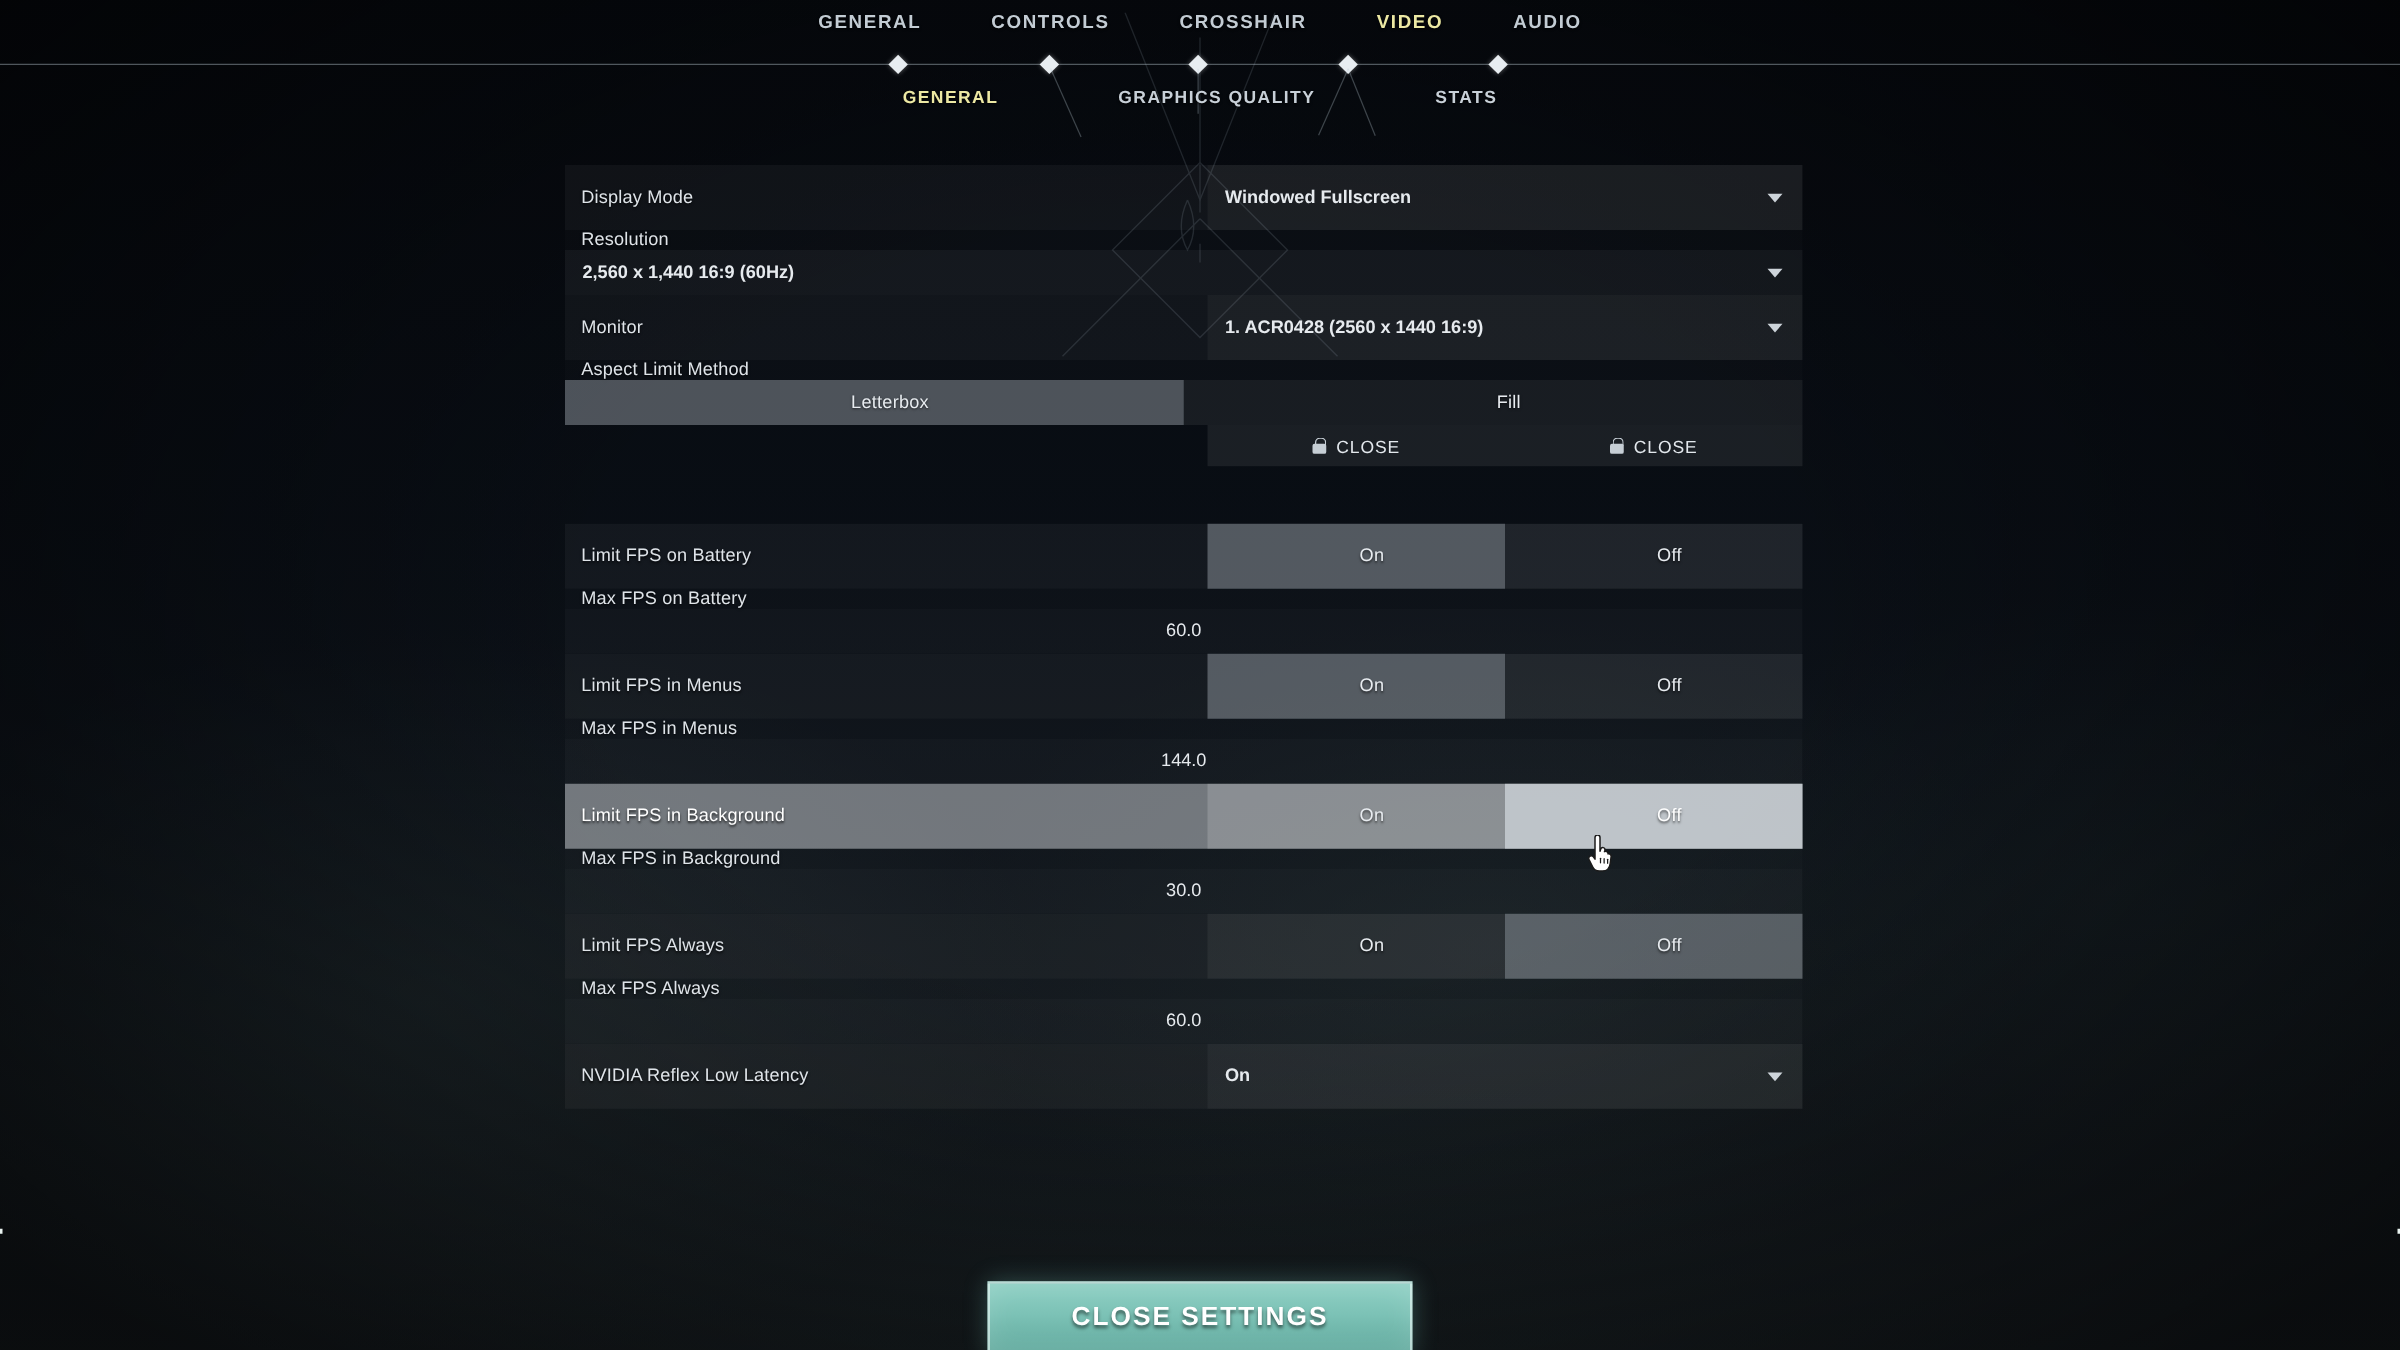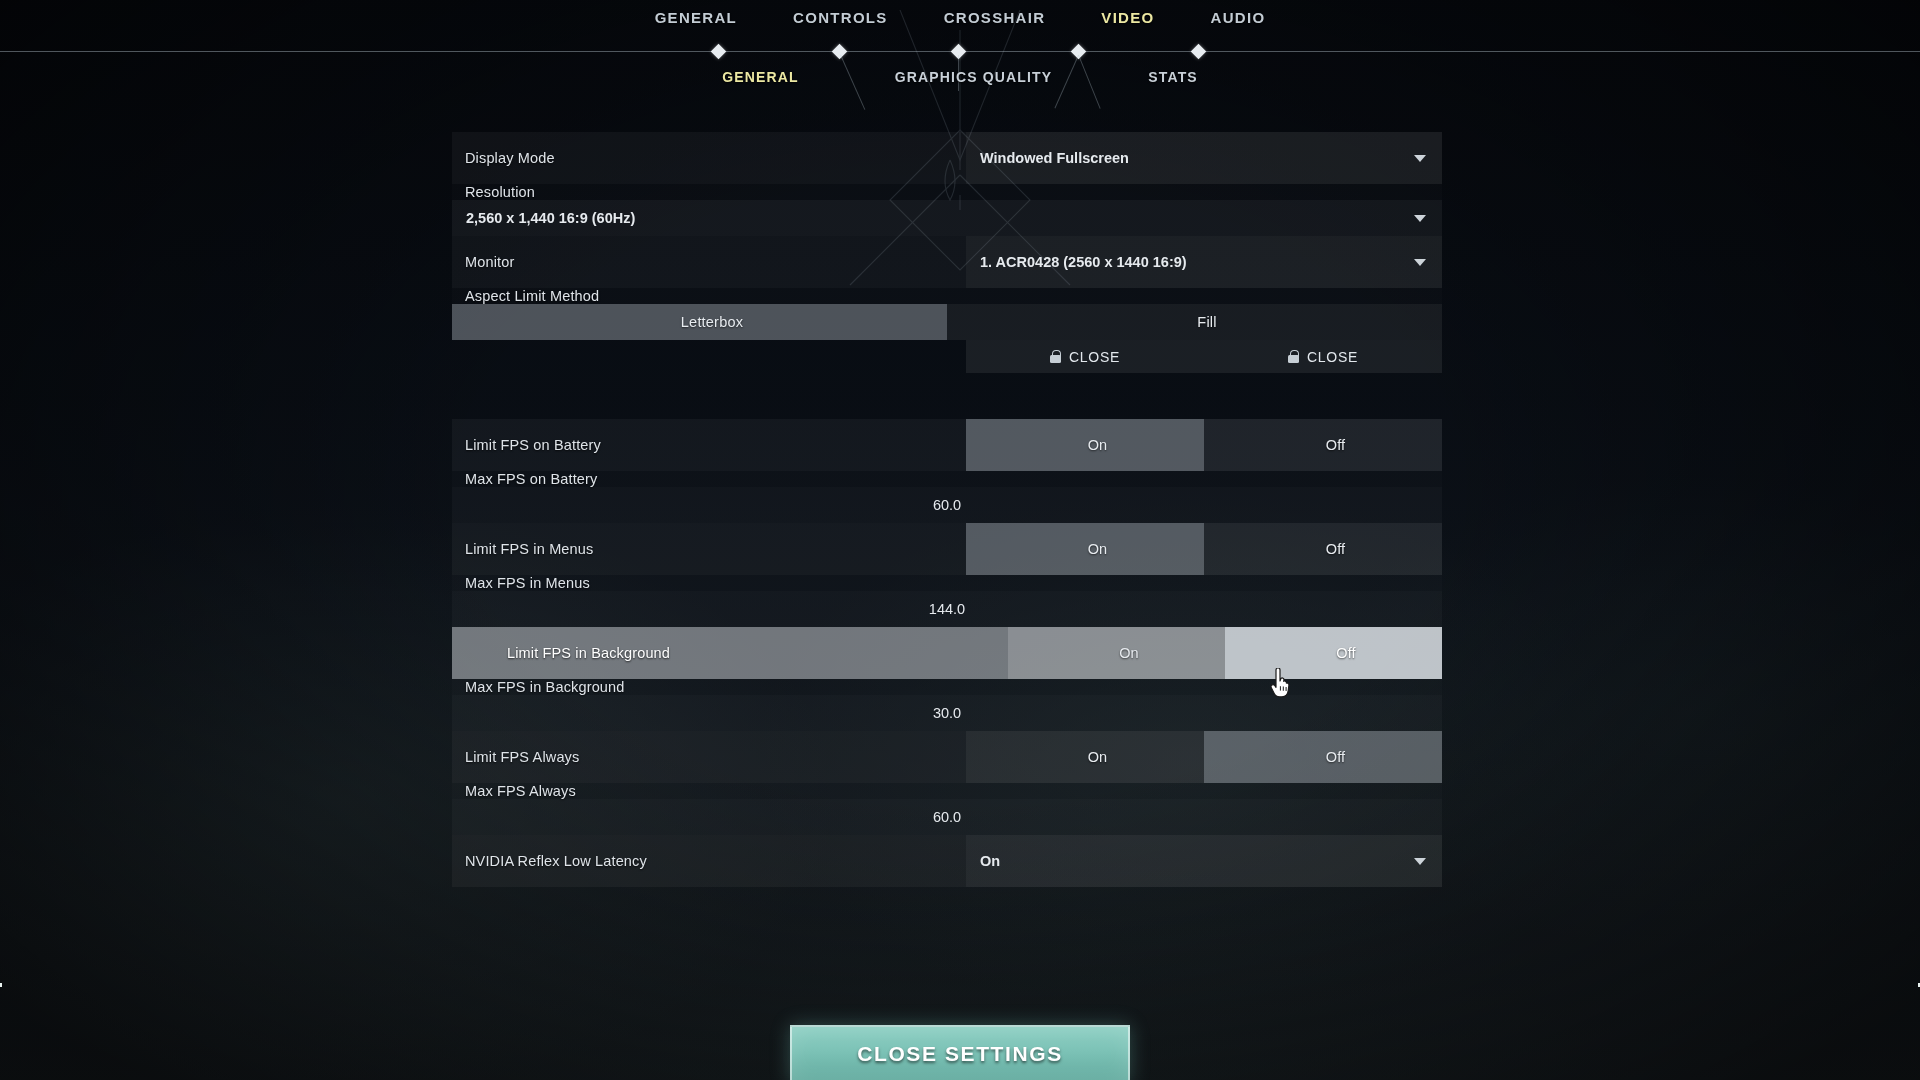--- a/index.html
+++ b/index.html
@@ -61,21 +61,21 @@
   
   .connector { position:absolute; background:rgba(190,205,215,0.30); transform-origin:top left; pointer-events:none; }
 
   
   #panel { position:absolute; left:452px; top:132px; width:990px; }
 
   .row { position:relative; display:flex; align-items:stretch; height:52px; }
   .row.odd  { background:rgba(255,255,255,0.045); }
   .row.even { background:rgba(255,255,255,0.016);flex-direction:column; }
   .row.hovered { background:rgba(233,238,243,0.46); }
-  .row.hovered .label { color:#ffffff;margin-left:42px; }
+  .row.hovered .label { color:#ffffff; }
 
   .label {
     width:514px; display:flex; align-items:center;
     padding-left:13px; font-size:14.5px; color:#dfe4e9;
     letter-spacing:0.15px; text-shadow:0 1px 2px rgba(0,0,0,0.75);
   }
 
   .control { flex:1; position:relative; display:flex; align-items:stretch; }
 
   

